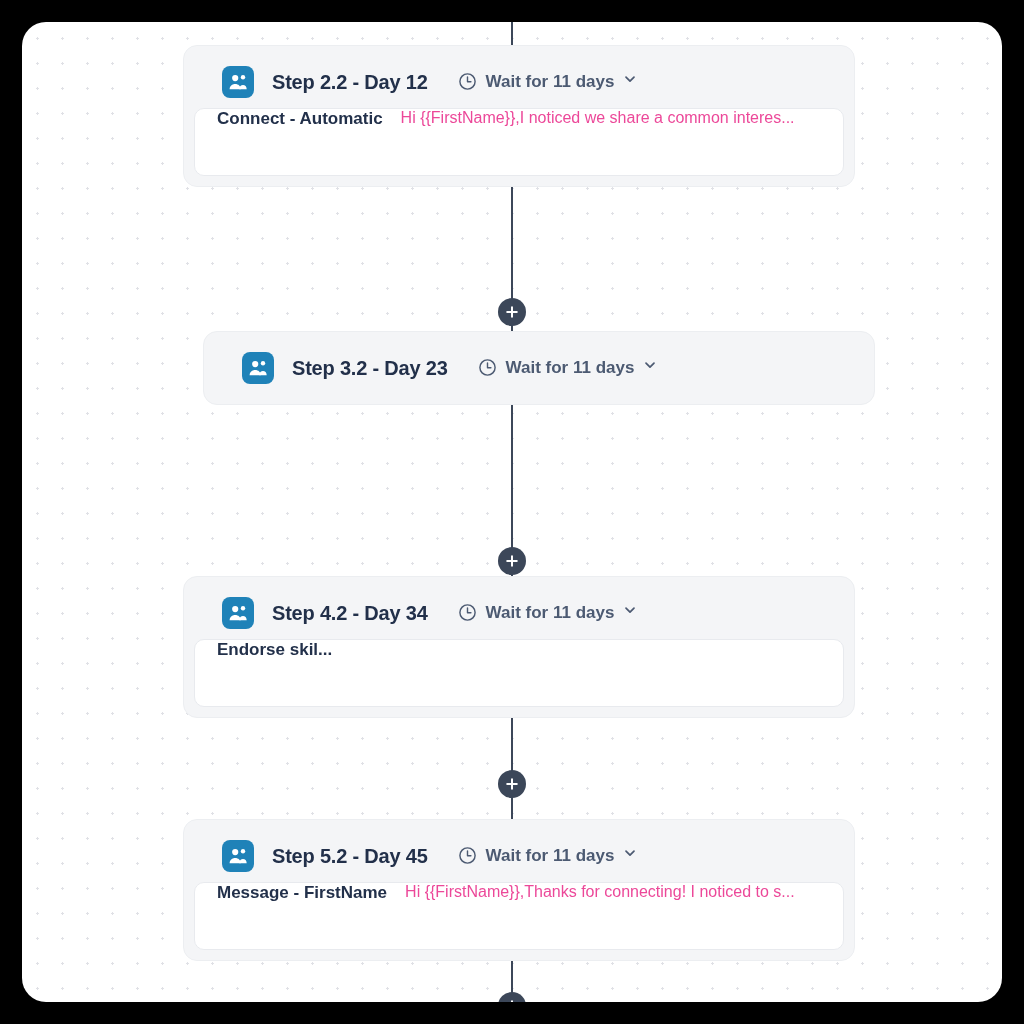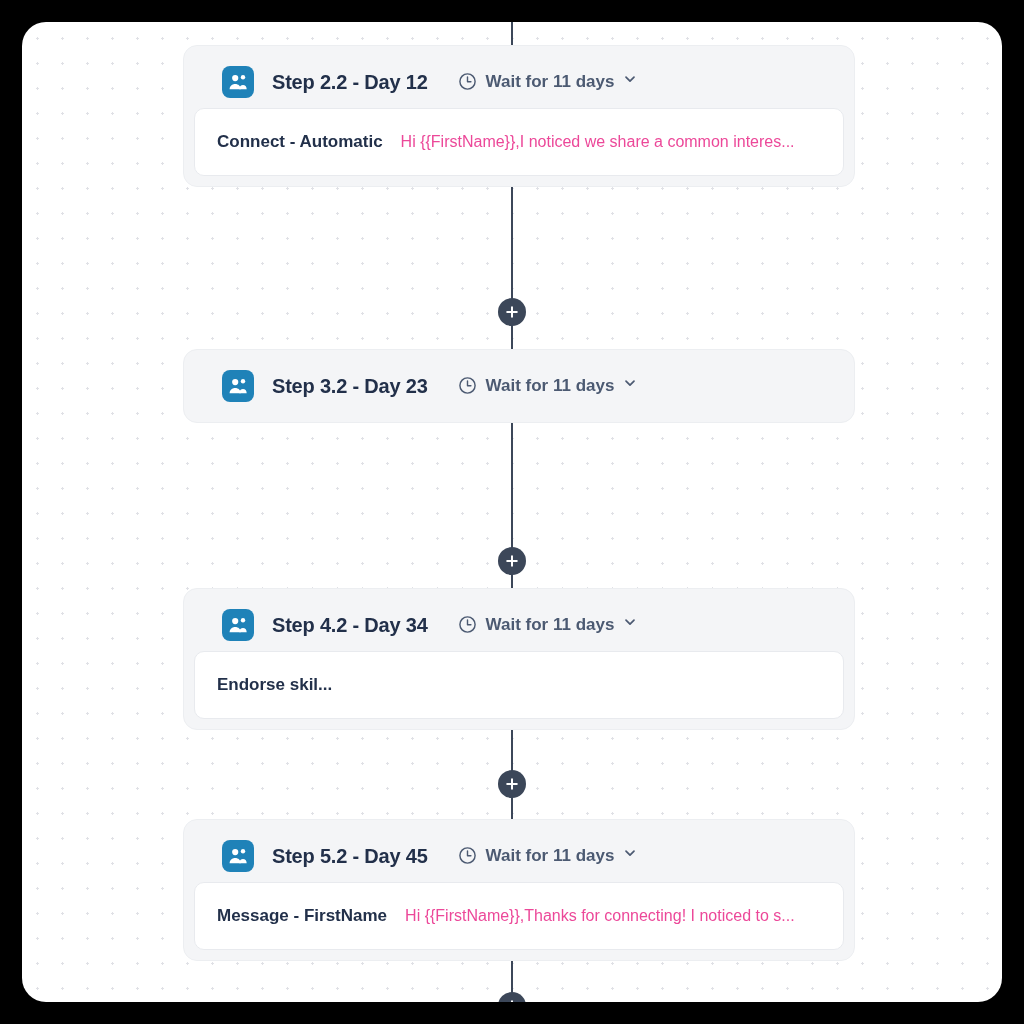--- a/index.html
+++ b/index.html
@@ -109,21 +109,21 @@
 
   .chevron-icon { display: block; flex: 0 0 auto; }
 
   
   .action-panel {
     background: #ffffff;
     border: 1px solid #e8eaee;
     border-radius: 10px;
     height: 68px;
     display: flex;
-    align-items: center;
+    align-items: flex-start;
     padding: 0 22px;
   }
 
   .action-name {
     font-size: 17px;
     font-weight: bold;
     color: #22304a;
     white-space: nowrap;
   }
 
@@ -193,21 +193,21 @@
         <span class="action-preview">Hi {{FirstName}},I noticed we share a common interes...</span>
       </div>
     </div>
 
     <div class="plus-node" style="top:276px;">
       <svg width="14" height="14" viewBox="0 0 14 14">
         <path d="M7 2.2v9.6M2.2 7h9.6" stroke="#ffffff" stroke-width="2" stroke-linecap="round"></path>
       </svg>
     </div>
 
-    <div class="step-card" style="top:327px;">
+    <div class="step-card" style="top:309px;margin-left:20px;">
       <div class="card-header">
         <span class="step-icon">
           <svg width="20" height="20" viewBox="0 0 20 20">
             <circle cx="7.2" cy="6.1" r="3.1" fill="#ffffff"></circle>
             <path d="M1.6 17.2c0-3.2 2.5-5.3 5.6-5.3s5.6 2.1 5.6 5.3z" fill="#ffffff"></path>
             <circle cx="15" cy="5.2" r="2.2" fill="#ffffff"></circle>
             <path d="M11.3 17.2c0-2.6 1.7-4.2 3.7-4.2s3.7 1.6 3.7 4.2z" fill="#ffffff"></path>
           </svg>
         </span>
         <span class="step-title">Step 3.2 - Day 23</span>
@@ -227,21 +227,21 @@
         </span>
       </div>
     </div>
 
     <div class="plus-node" style="top:525px;">
       <svg width="14" height="14" viewBox="0 0 14 14">
         <path d="M7 2.2v9.6M2.2 7h9.6" stroke="#ffffff" stroke-width="2" stroke-linecap="round"></path>
       </svg>
     </div>
 
-    <div class="step-card" style="top:566px;">
+    <div class="step-card" style="top:554px;">
       <div class="card-header">
         <span class="step-icon">
           <svg width="20" height="20" viewBox="0 0 20 20">
             <circle cx="7.2" cy="6.1" r="3.1" fill="#ffffff"></circle>
             <path d="M1.6 17.2c0-3.2 2.5-5.3 5.6-5.3s5.6 2.1 5.6 5.3z" fill="#ffffff"></path>
             <circle cx="15" cy="5.2" r="2.2" fill="#ffffff"></circle>
             <path d="M11.3 17.2c0-2.6 1.7-4.2 3.7-4.2s3.7 1.6 3.7 4.2z" fill="#ffffff"></path>
           </svg>
         </span>
         <span class="step-title">Step 4.2 - Day 34</span>

